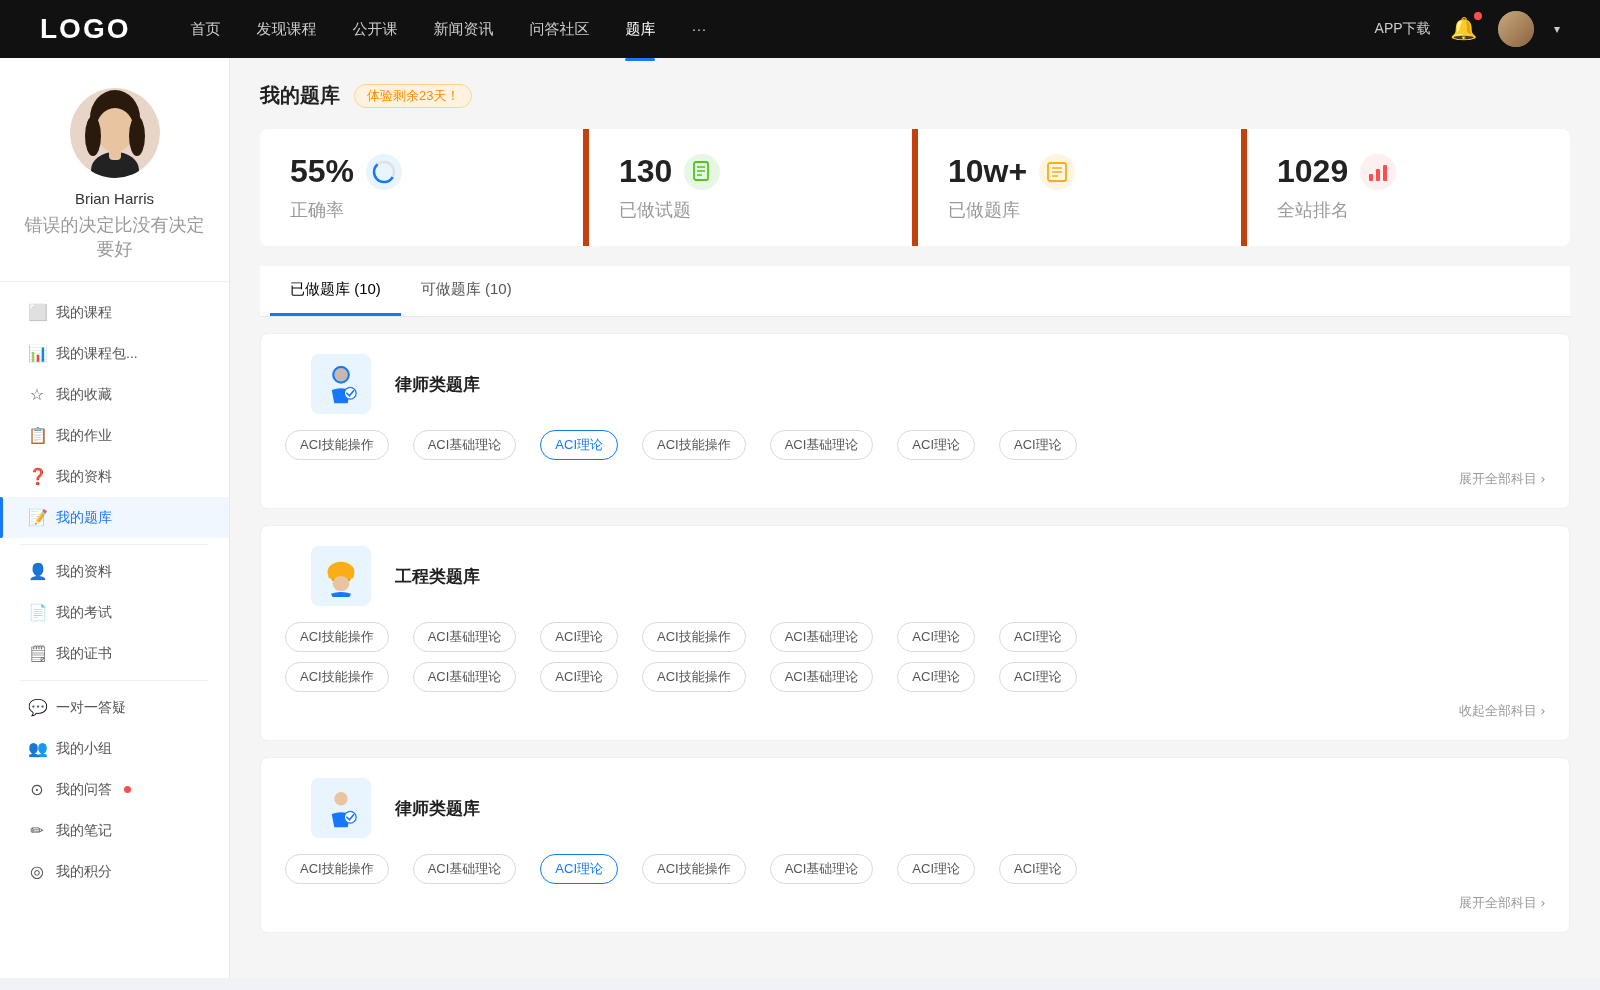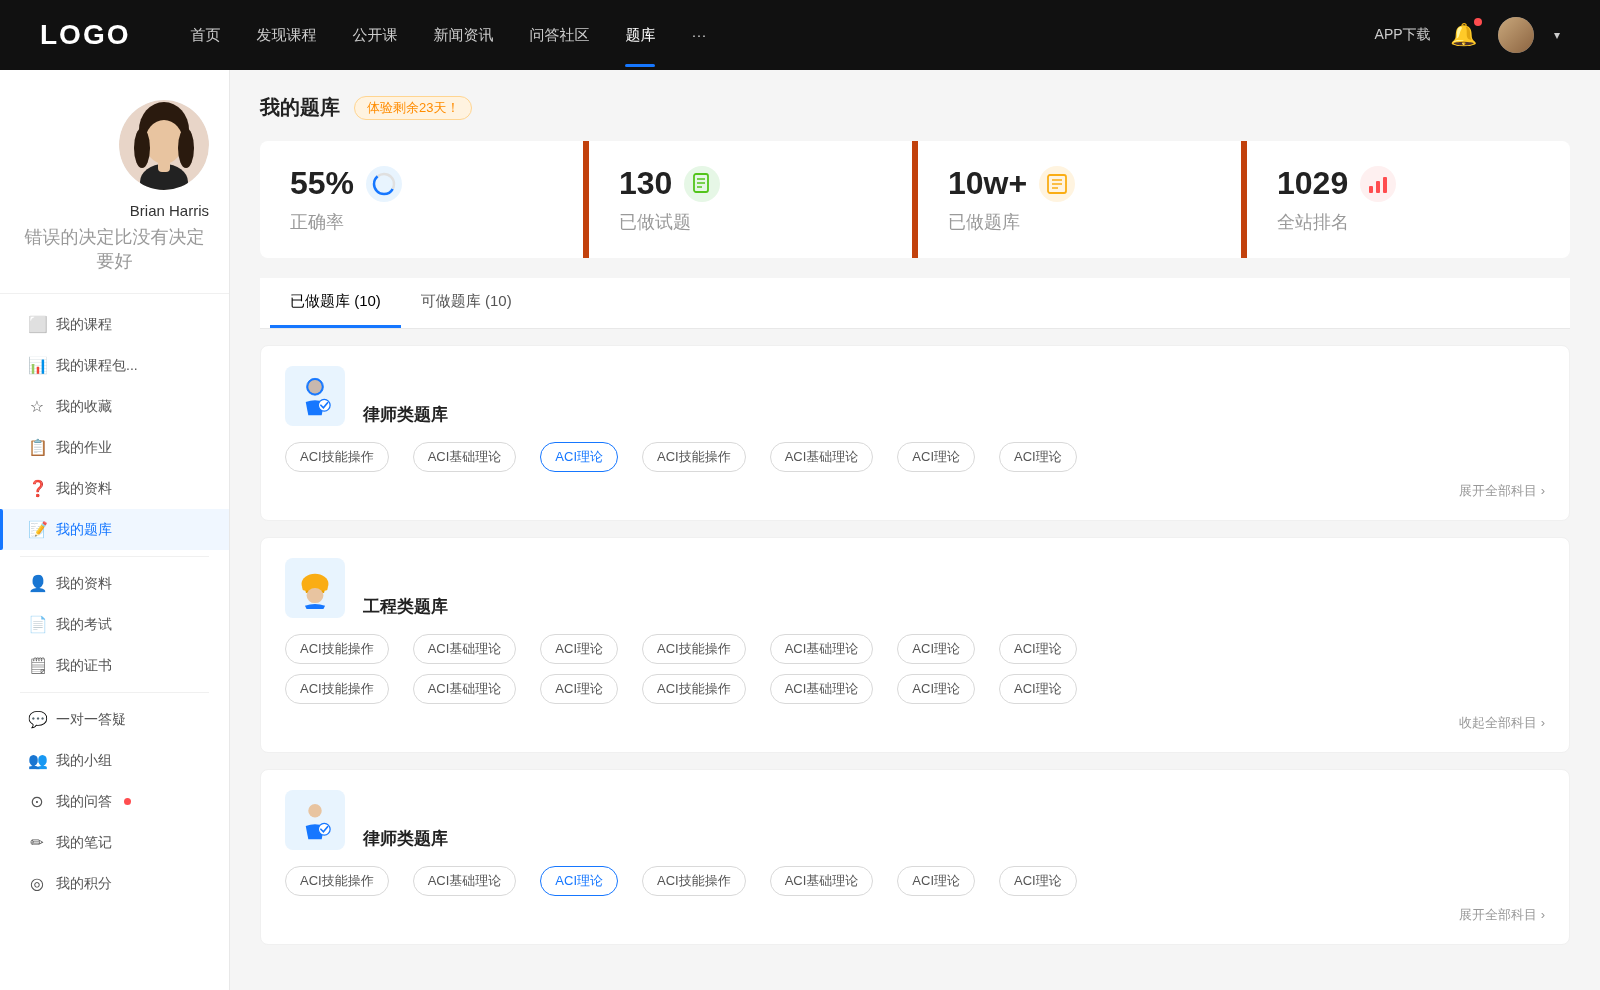--- a/index.html
+++ b/index.html
@@ -1,21 +1,21 @@
 <!DOCTYPE html>
 <html><head>
   <meta charset="utf-8">
   <style>
     * { box-sizing: border-box; margin: 0; padding: 0; }
     body { font-family: 'PingFang SC', 'Microsoft YaHei', sans-serif; background: #f0f2f5; min-height: 990px; }
 
     
     .topnav {
       background: #111;
-      height: 70px;
+      height: 58px;
       display: flex;
       align-items: center;
       padding: 0 40px;
       color: #fff;
       position: relative;
     }
     .topnav-logo {
       font-size: 28px;
       font-weight: bold;
       color: #fff;
@@ -103,21 +103,21 @@
     .sidebar {
       width: 230px;
       background: #fff;
       border-right: 1px solid #e8e8e8;
       flex-shrink: 0;
       padding-bottom: 20px;
     }
     .sidebar-profile {
       display: flex;
       flex-direction: column;
-      align-items: flex-end;
+      align-items: center;
       padding: 30px 20px 20px;
       border-bottom: 1px solid #f0f0f0;
     }
     .profile-avatar {
       width: 90px;
       height: 90px;
       border-radius: 50%;
       overflow: hidden;
       margin-bottom: 12px;
       background: #f0f0f0;
@@ -276,23 +276,24 @@
     
     .category-card {
       background: #fff;
       border-radius: 8px;
       margin-bottom: 16px;
       padding: 20px 24px;
       border: 1px solid #f0f0f0;
     }
     .category-header {
       display: flex;
-      align-items: flex-end;
-      gap: 18px;
+      align-items: center;
+      gap: 24px;
       margin-bottom: 16px;
+      margin-left: 26px;
     }
     .category-icon-wrap {
       width: 60px;
       height: 60px;
       border-radius: 8px;
       background: #e8f4fe;
       display: flex;
       align-items: center;
       justify-content: center;
       flex-shrink: 0;

